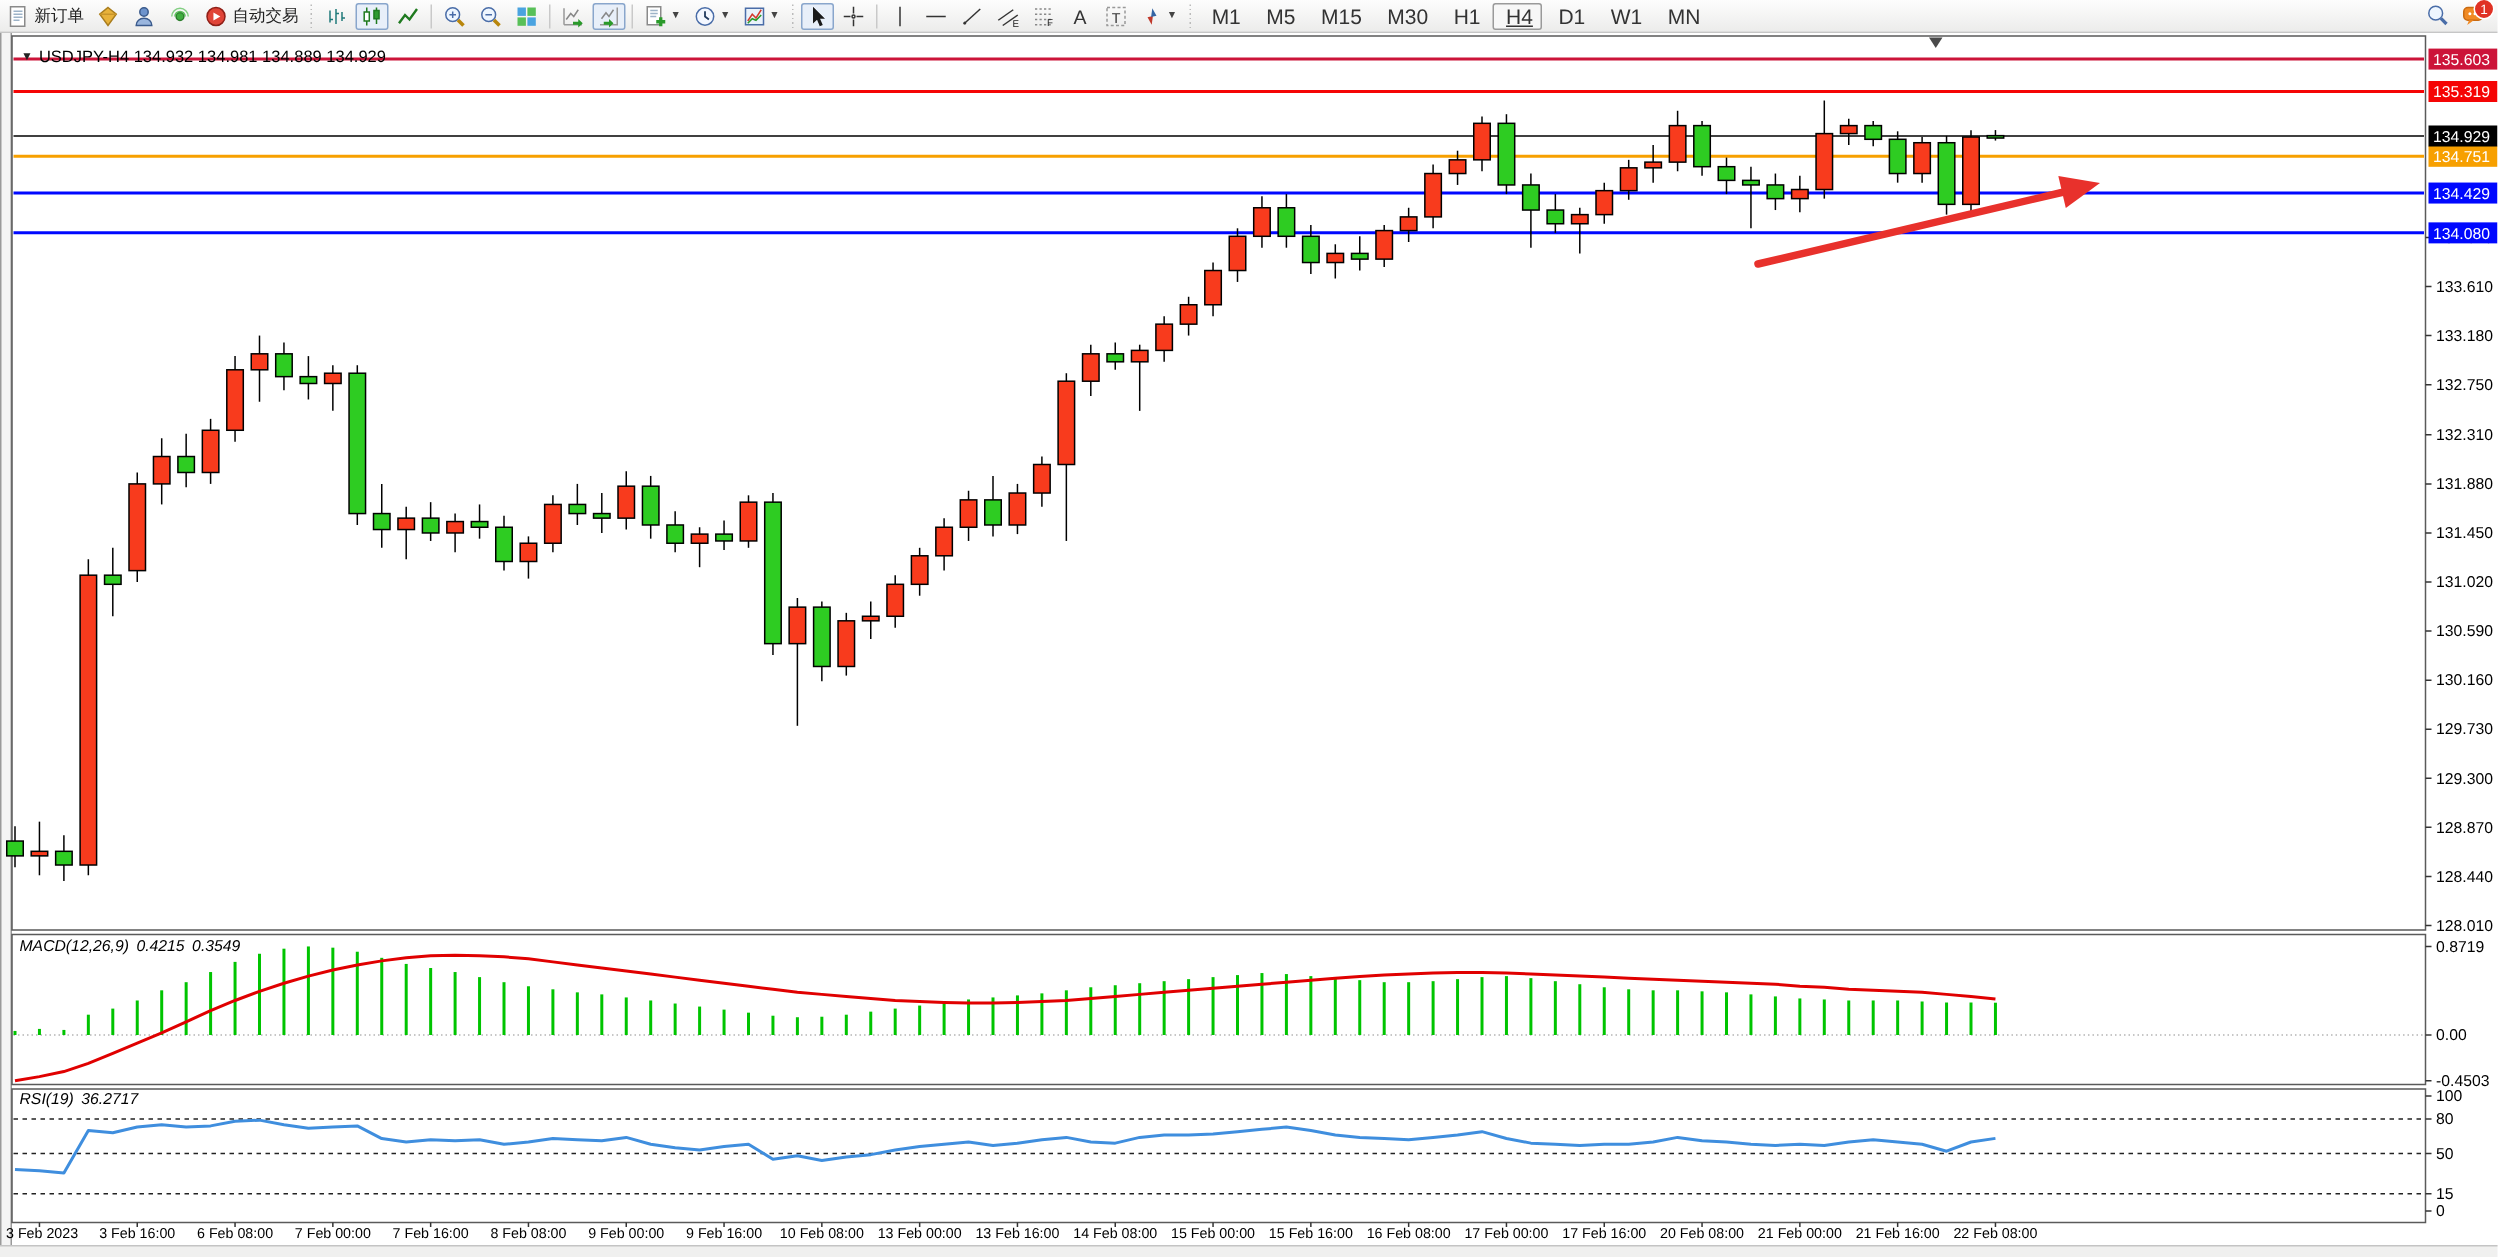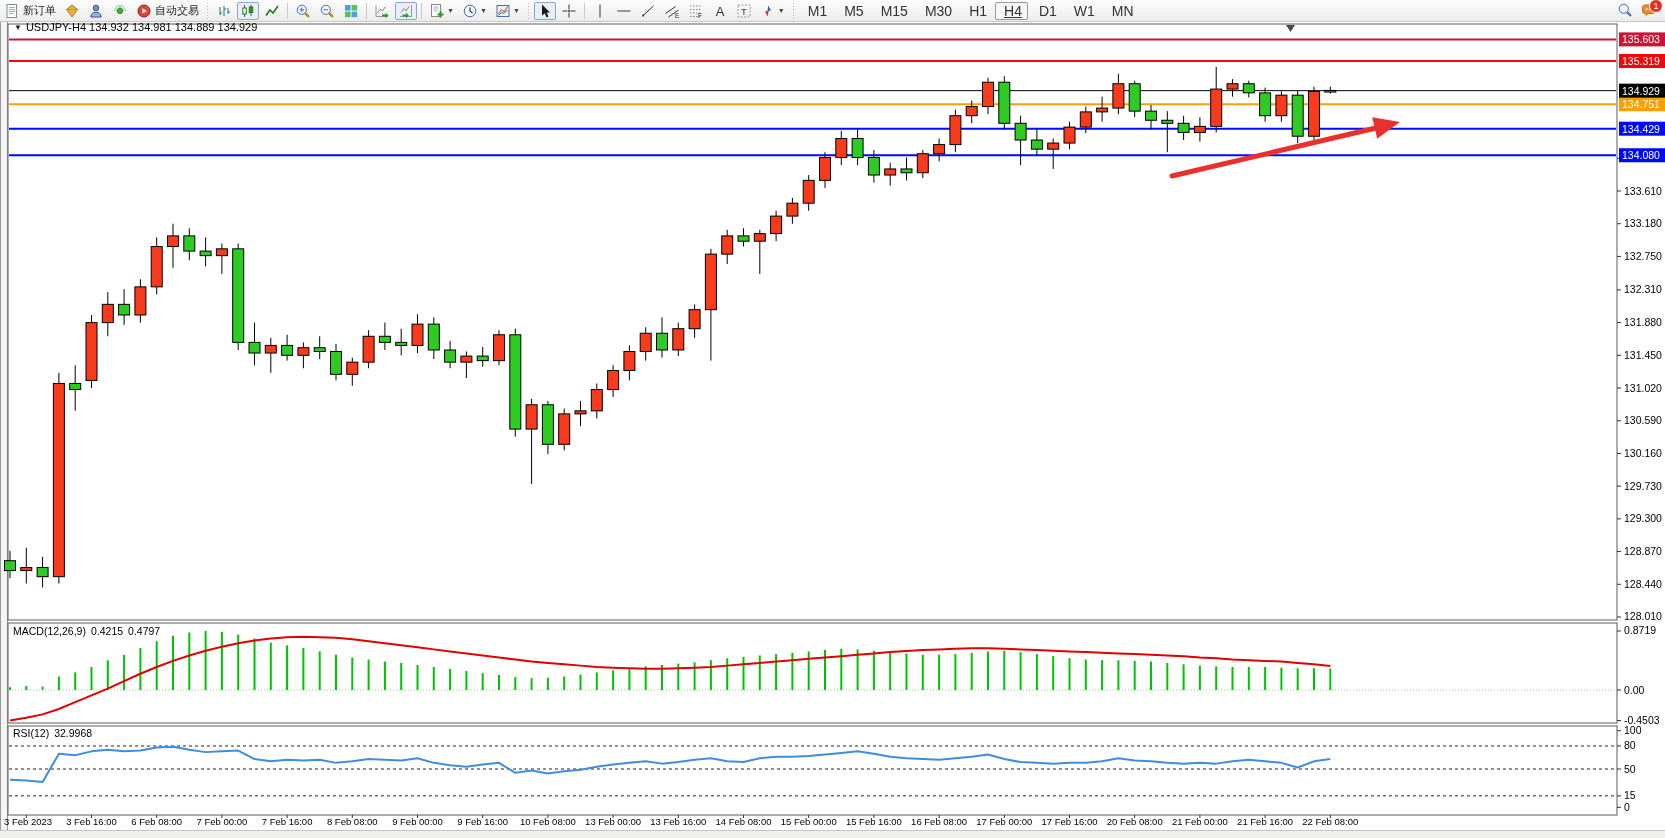--- a/index.html
+++ b/index.html
@@ -22,25 +22,25 @@
     background:repeating-linear-gradient(#bbb 0 1px,transparent 1px 3px);
     background-size:1px 100%;background-position:2px 0;background-repeat:no-repeat;}
   .vsep{width:1px;height:16px;background:#c9c9c9;margin:0 3px;}
   #tb-right{position:absolute;right:4px;top:1px;display:flex;align-items:center;}
   #chat-badge{position:absolute;right:-4px;top:-3px;background:#e03224;color:#fff;
     border-radius:50%;width:12px;height:12px;font-size:9px;line-height:12px;
     text-align:center;border:1px solid #fff;}
   
   #left-frame{position:absolute;left:0;top:22px;width:8px;height:816px;background:#f4f4f4;
     border-left:1px solid #9a9a9a;border-right:1px solid #9a9a9a;box-sizing:border-box;z-index:5;}
-  #chart-title{position:absolute;left:14px;top:21px;font-size:11px;color:#000;z-index:20;}
+  #chart-title{position:absolute;left:14px;top:32px;font-size:11px;color:#000;z-index:20;}
   #chart-title .tri{font-size:8px;color:#222;margin-right:4px;vertical-align:1px;}
   #macd-label{position:absolute;left:13px;top:625px;font-size:10.5px;color:#000;z-index:20;}
   #rsi-label{position:absolute;left:13px;top:727px;font-size:10.5px;color:#000;z-index:20;}
-  #macd-label span,#rsi-label span{margin-right:5px;}
+  #macd-label span,#rsi-label span{margin-right:5px;font-style:italic;}
   #status-bar{position:absolute;left:0;bottom:0;width:1665px;height:8px;background:#f0f0ef;
     border-top:1px solid #c4c4c4;box-sizing:border-box;z-index:6;}
   #chart-svg{position:absolute;left:0;top:0;z-index:10;}
   text{font-family:"Liberation Sans","DejaVu Sans",sans-serif;}
 </style>
 </head>
 <body>
 
 <div id="toolbar">
     <div class="tbtn">
@@ -628,17 +628,17 @@
     <line x1="1199.9" y1="815" x2="1199.9" y2="818" stroke="#333"></line>
     <text x="1199.9" y="825" font-size="9.5" fill="#000" text-anchor="middle">21 Feb 00:00</text>
     <line x1="1265.1000000000001" y1="815" x2="1265.1000000000001" y2="818" stroke="#333"></line>
     <text x="1265.1000000000001" y="825" font-size="9.5" fill="#000" text-anchor="middle">21 Feb 16:00</text>
     <line x1="1330.3" y1="815" x2="1330.3" y2="818" stroke="#333"></line>
     <text x="1330.3" y="825" font-size="9.5" fill="#000" text-anchor="middle">22 Feb 08:00</text>
   </svg>
 
 <div id="chart-title"><span class="tri">▼</span><span>USDJPY-H4  134.932 134.981 134.889 134.929</span></div>
 
-<div id="macd-label"><span>MACD(12,26,9)</span><span>0.4215</span><span>0.4797</span></div>
-
-<div id="rsi-label"><span>RSI(12)</span><span>32.9968</span></div>
+<div id="macd-label"><span>MACD(12,26,9)</span><span>0.4215</span><span>0.3549</span></div>
+
+<div id="rsi-label"><span>RSI(19)</span><span>36.2717</span></div>
 
 <div id="status-bar"></div>
 
 </body></html>

